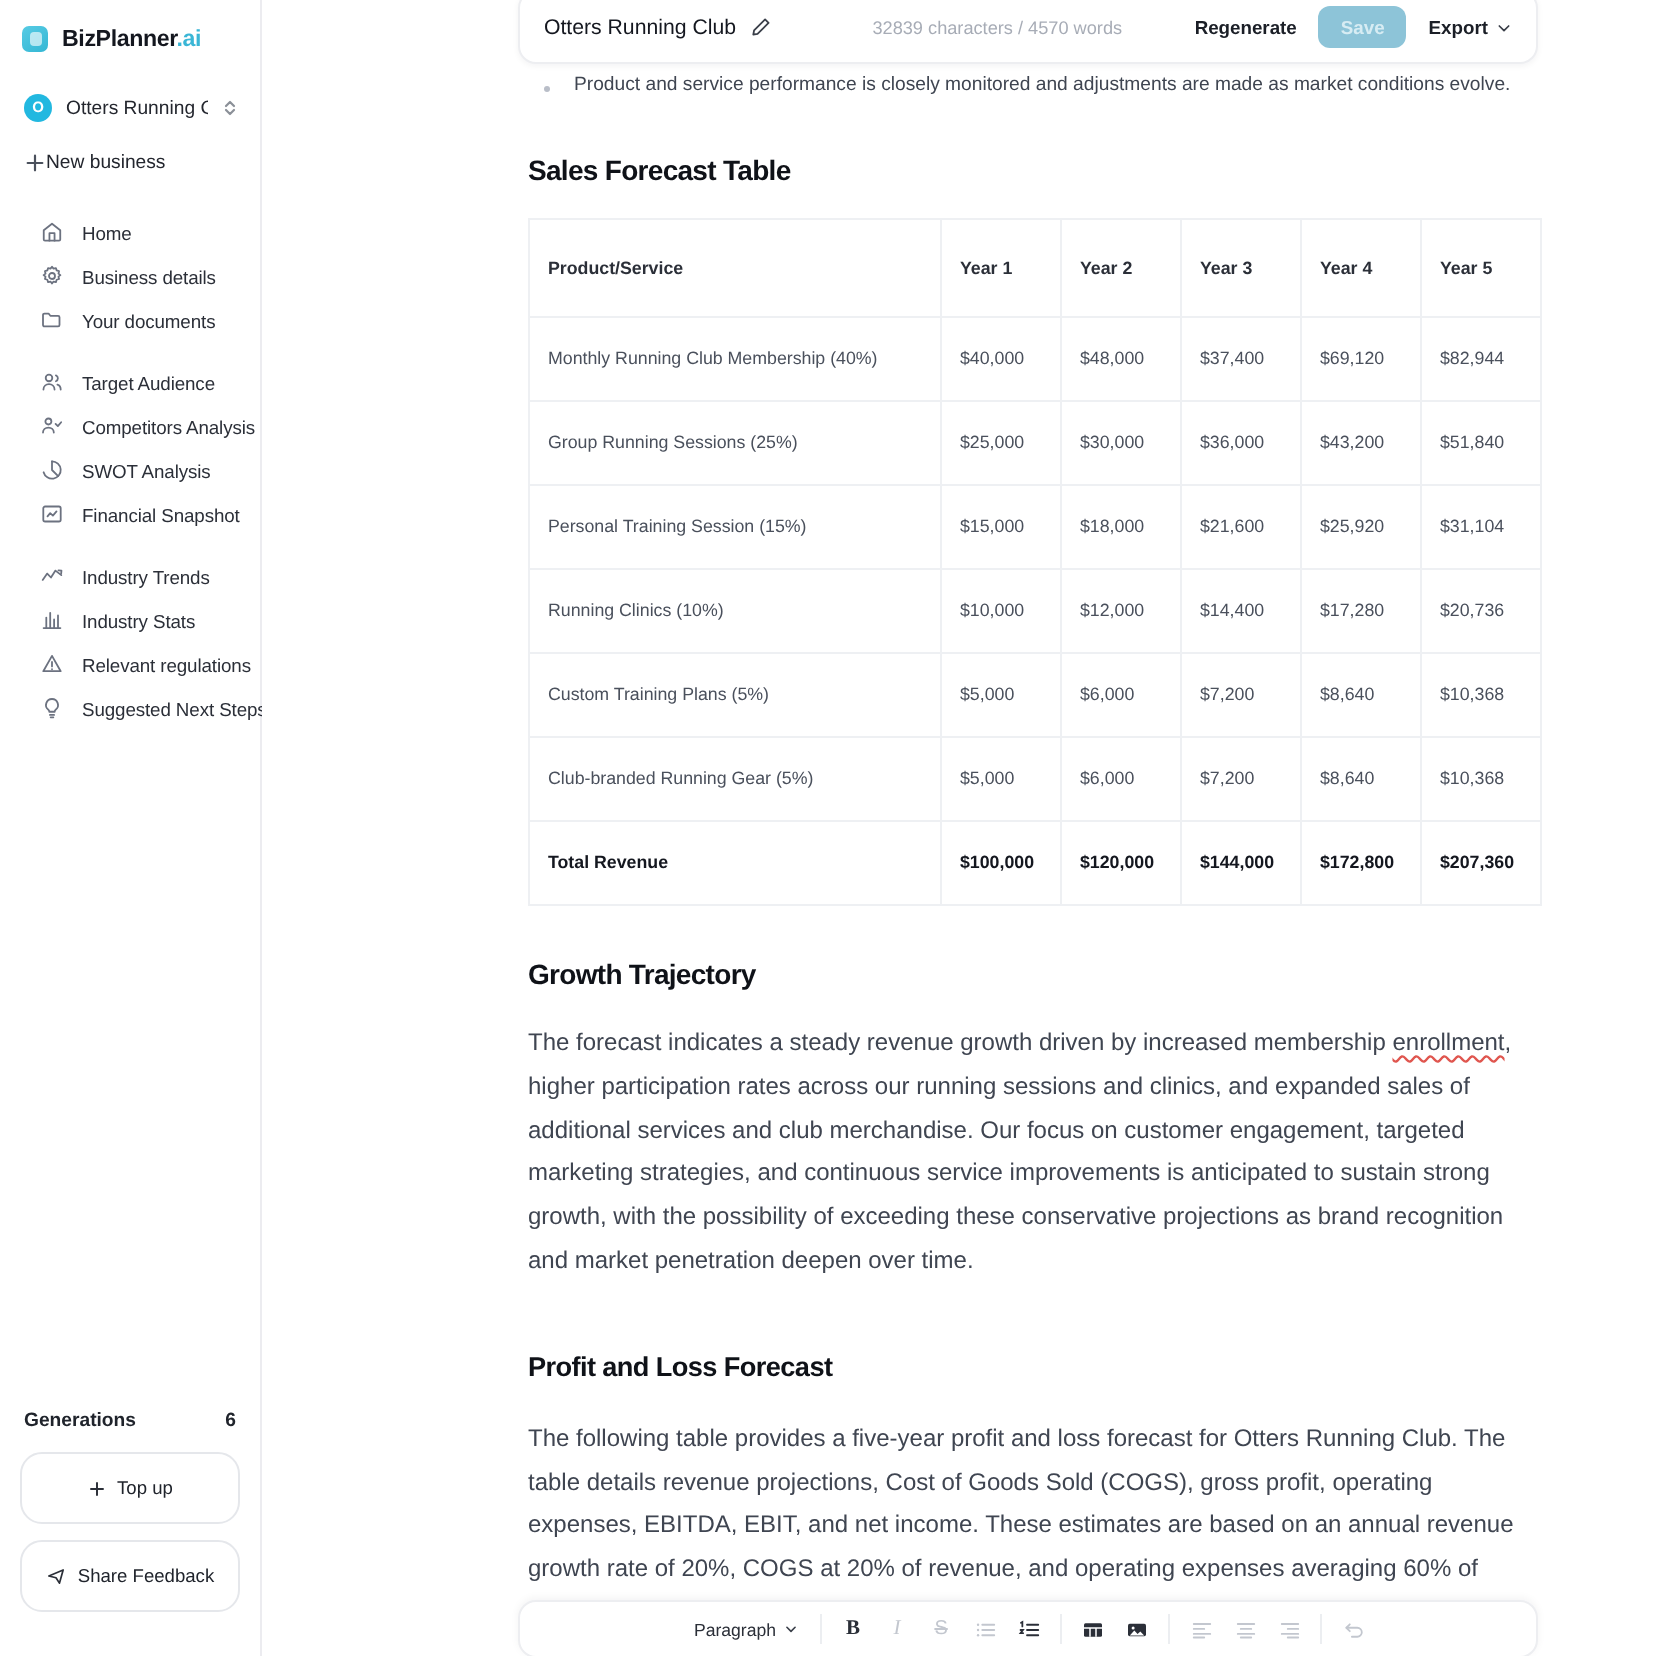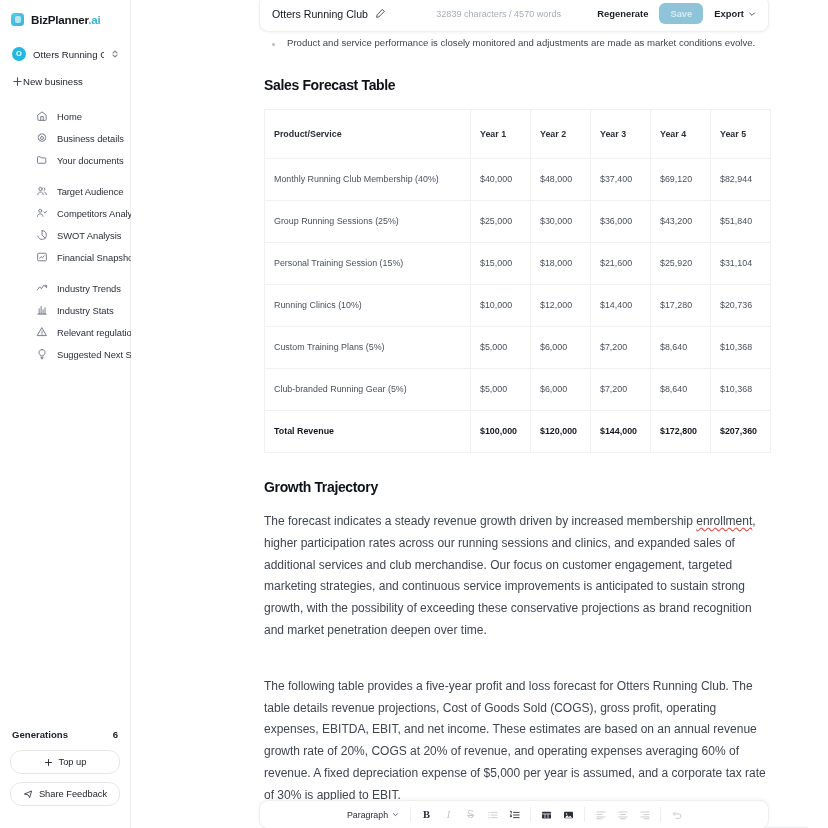--- a/index.html
+++ b/index.html
@@ -55,42 +55,42 @@
   .biz-chevron { flex: 0 0 8px; display:flex; align-items:center; }
 
   .new-biz {
     display: flex; align-items: flex-start; gap: 0;
     margin: 7px 8px 0 9px; padding: 4px 3px; cursor: pointer;
   }
   .new-biz .plus { width: 11px; height: 11px; flex: 0 0 11px; display:flex; align-items:center;justify-content:center; }
   .new-biz span.lbl { font-size: 9.6px; color: #23262e; }
 
   .nav { margin-top: 11px; display: flex; flex-direction: column; }
-  .nav-group { display: flex; flex-direction: column; padding: 3px 16px; }
+  .nav-group { display: flex; flex-direction: column; padding: 3px 0; }
   .nav-group + .nav-group { margin-top: 3px; }
   .nav-item {
     display: flex; align-items: center; gap: 9px;
     padding: 5px 8px 5px 13px; cursor: pointer;
     border-radius: 6px; margin: 0 7px;
   }
   .nav-ico { width: 12px; height: 12px; flex: 0 0 12px; display:flex; align-items:center; justify-content:center; color:#6c7280; }
   .nav-lbl { font-size: 9.4px; color: #2b2f38; white-space: nowrap; letter-spacing: -.05px; }
 
   .side-bottom {
     margin-top: auto; padding: 0 10px 14px 10px;
   }
   .gen-row {
     display: flex; align-items: center; justify-content: space-between;
     padding: 6px 2px 10px 2px;
   }
   .gen-lbl { font-size: 9.6px; font-weight: 700; color: #20242c; }
   .gen-val { font-size: 9.6px; font-weight: 600; color: #20242c; }
   .sbtn {
     display: flex; align-items: center; justify-content: center; gap: 6px;
-    height: 24px; border: 1px solid #e5e7eb; border-radius: 11px;
+    height: 36px; border: 1px solid #e5e7eb; border-radius: 11px;
     background: #fff; cursor: pointer; font-size: 9.3px; color: #20242c;
     margin-bottom: 8px;
   }
   .sbtn svg { display: block; }
 
   
   .main {
     flex: 1 1 auto; height: 828px; position: relative;
     background: #ffffff; overflow: hidden;
   }
@@ -494,20 +494,21 @@
               <td>$172,800</td>
               <td>$207,360</td>
             </tr>
           </tbody>
       </table>
 
       <h2 class="sec">Growth Trajectory</h2>
       <p class="body"><span>The forecast indicates a steady revenue growth driven by increased membership </span><span class="misspell">enrollment</span><span>, higher participation rates across our running sessions and clinics, and expanded sales of additional services and club merchandise. Our focus on customer engagement, targeted marketing strategies, and continuous service improvements is anticipated to sustain strong growth, with the possibility of exceeding these conservative projections as brand recognition and market penetration deepen over time.</span></p>
 
       <div style="height:34px"></div>
+      <h3 class="sub">Profit and Loss Forecast</h3>
       <p class="body">The following table provides a five-year profit and loss forecast for Otters Running Club. The table details revenue projections, Cost of Goods Sold (COGS), gross profit, operating expenses, EBITDA, EBIT, and net income. These estimates are based on an annual revenue growth rate of 20%, COGS at 20% of revenue, and operating expenses averaging 60% of revenue. A fixed depreciation expense of $5,000 per year is assumed, and a corporate tax rate of 30% is applied to EBIT.</p>
 
       <div style="height:20px"></div>
       <table class="pl">
         <colgroup>
           <col style="width:38px">
             <col style="width:53px">
             <col style="width:46px">
             <col style="width:58px">
           <col style="width:84px">

